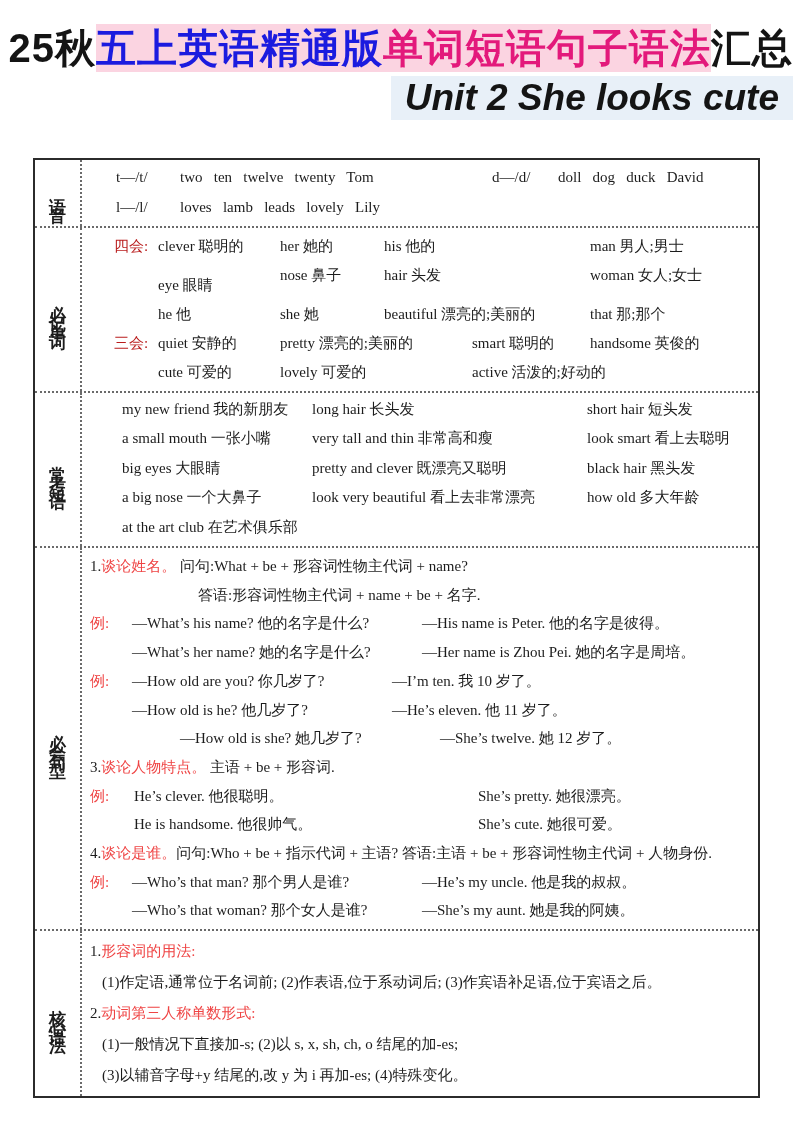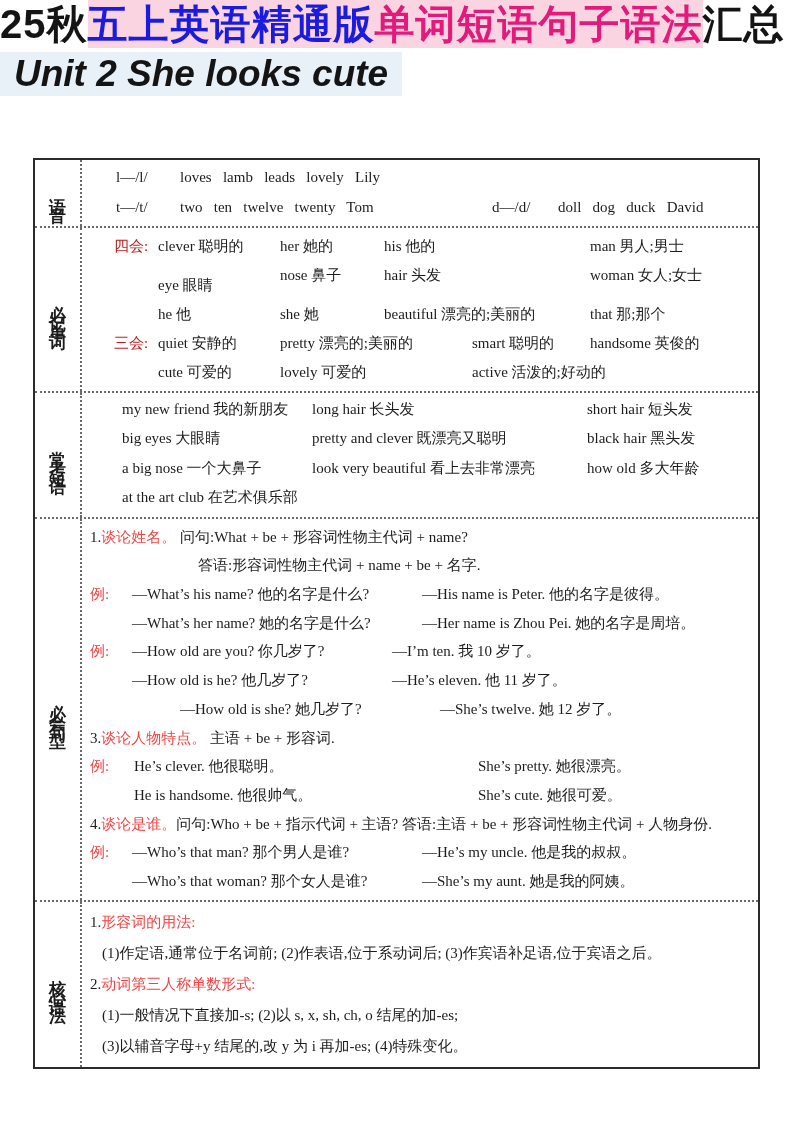--- a/index.html
+++ b/index.html
@@ -1,19 +1,19 @@
 <!DOCTYPE html>
 <html><head>
 <meta charset="utf-8">
 <style>
   html,body{margin:0;padding:0;background:#ffffff;}
   body{width:793px;height:1121px;overflow:hidden;position:relative;
        font-family:"Liberation Serif","DejaVu Serif",serif;color:#1c1c1c;}
   
-  .title-wrap{text-align:left;}
+  .title-wrap{padding-top:24px;text-align:right;}
   .title-line1{font-family:"Liberation Sans","DejaVu Sans",sans-serif;
                font-weight:bold;font-size:40px;line-height:48px;letter-spacing:1px;}
   .title-line1 span{display:inline-block;}
   .t-plain{color:#141414;}
   .t-blue-hl{color:#1b1bdf;background:#fbd4e1;}
   .t-magenta-hl{color:#e3197b;background:#fbd4e1;}
   .title-line2{margin-top:4px;font-family:"Liberation Sans","DejaVu Sans",sans-serif;
                font-weight:bold;font-size:37px;line-height:44px;font-style:italic;}
   .title-line2 span{display:inline-block;background:#e8f0f8;padding:0 14px;color:#141414;}
   
@@ -48,38 +48,39 @@
   <div class="title-line1"><span class="t-plain">25秋</span><span class="t-blue-hl">五上英语精通版</span><span class="t-magenta-hl">单词短语句子语法</span><span class="t-plain">汇总</span></div>
   <div class="title-line2">
     <span>Unit 2 She looks cute</span>
   </div>
 </div>
 
 <div class="sheet">
     <div class="section sec-phonetics">
       <div class="sec-label">语音</div>
       <div class="sec-body sec-inner">
+        <div class="line"><span class="seg" style="width: 64px;">t—/t/</span><span class="seg" style="width: 312px;">two   ten   twelve   twenty   Tom</span><span class="seg" style="width: 66px;">d—/d/</span><span class="seg">doll   dog   duck   David</span></div>
         <div class="line"><span class="seg" style="width: 64px;">l—/l/</span><span class="seg">loves   lamb   leads   lovely   Lily</span></div>
-        <div class="line"><span class="seg" style="width: 64px;">t—/t/</span><span class="seg" style="width: 312px;">two   ten   twelve   twenty   Tom</span><span class="seg" style="width: 66px;">d—/d/</span><span class="seg">doll   dog   duck   David</span></div>
       </div>
     </div>
     <div class="section sec-words">
       <div class="sec-label">必记单词</div>
       <div class="sec-body sec-inner">
         <div class="line"><span class="seg c-green" style="width: 44px;">四会:</span><span class="seg" style="width: 122px;">clever 聪明的</span><span class="seg" style="width: 104px;">her 她的</span><span class="seg" style="width: 206px;">his 他的</span><span class="seg">man 男人;男士</span></div>
         <div class="line"><span class="seg" style="width: 44px;"></span><span class="seg" style="width: 122px; margin-top: 10px;">eye 眼睛</span><span class="seg" style="width: 104px;">nose 鼻子</span><span class="seg" style="width: 206px;">hair 头发</span><span class="seg">woman 女人;女士</span></div>
         <div class="line"><span class="seg" style="width: 44px;"></span><span class="seg" style="width: 122px;">he 他</span><span class="seg" style="width: 104px;">she 她</span><span class="seg" style="width: 206px;">beautiful 漂亮的;美丽的</span><span class="seg">that 那;那个</span></div>
         <div class="line"><span class="seg c-green" style="width: 44px;">三会:</span><span class="seg" style="width: 122px;">quiet 安静的</span><span class="seg" style="width: 192px;">pretty 漂亮的;美丽的</span><span class="seg" style="width: 118px;">smart 聪明的</span><span class="seg">handsome 英俊的</span></div>
         <div class="line"><span class="seg" style="width: 44px;"></span><span class="seg" style="width: 122px;">cute 可爱的</span><span class="seg" style="width: 192px;">lovely 可爱的</span><span class="seg">active 活泼的;好动的</span></div>
       </div>
     </div>
     <div class="section sec-phrases">
       <div class="sec-label">常考短语</div>
       <div class="sec-body sec-inner">
         <div class="line"><span class="seg" style="width: 190px;">my new friend 我的新朋友</span><span class="seg" style="width: 275px;">long hair 长头发</span><span class="seg">short hair 短头发</span></div>
+        <div class="line"><span class="seg" style="width: 190px;">a small mouth 一张小嘴</span><span class="seg" style="width: 275px;">very tall and thin 非常高和瘦</span><span class="seg">look smart 看上去聪明</span></div>
         <div class="line"><span class="seg" style="width: 190px;">big eyes 大眼睛</span><span class="seg" style="width: 275px;">pretty and clever 既漂亮又聪明</span><span class="seg">black hair 黑头发</span></div>
         <div class="line"><span class="seg" style="width: 190px;">a big nose 一个大鼻子</span><span class="seg" style="width: 275px;">look very beautiful 看上去非常漂亮</span><span class="seg">how old 多大年龄</span></div>
         <div class="line"><span class="seg">at the art club 在艺术俱乐部</span></div>
       </div>
     </div>
     <div class="section sec-sentences">
       <div class="sec-label">必会句型</div>
       <div class="sec-body sec-inner">
         <div class="line"><span class="seg">1.</span><span class="seg c-teal">谈论姓名。</span><span class="seg"> 问句:What + be + 形容词性物主代词 + name?</span></div>
         <div class="line"><span class="seg" style="width: 108px;"></span><span class="seg">答语:形容词性物主代词 + name + be + 名字.</span></div>

